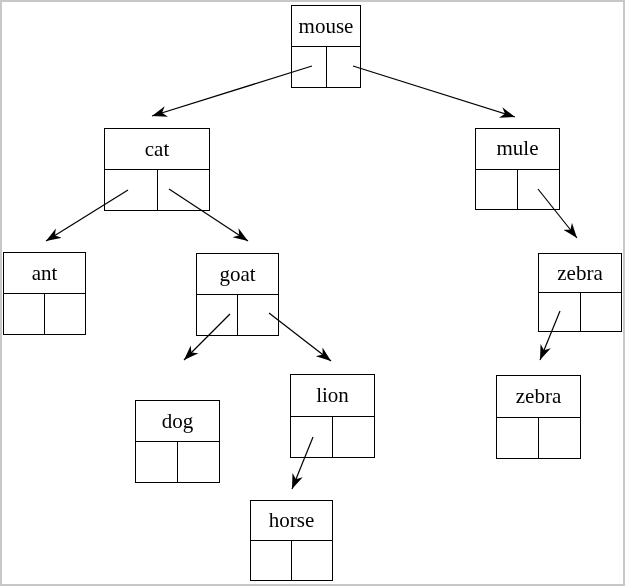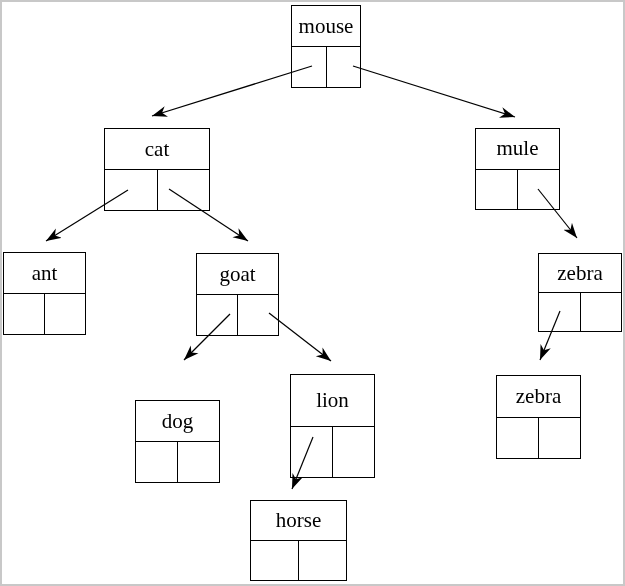--- a/index.html
+++ b/index.html
@@ -107,35 +107,35 @@
         <div class="cell right"></div>
       </div>
     </div>
     <div class="node" style="left: 135px; top: 375px; width: 85px; height: 83px; margin-top: 25px;">
       <div class="label">dog</div>
       <div class="ptrs">
         <div class="cell left"></div>
         <div class="cell right"></div>
       </div>
     </div>
-    <div class="node" style="left: 290px; top: 374px; width: 85px; height: 104px;">
+    <div class="node" style="left: 290px; top: 374px; width: 85px; height: 84px;">
       <div class="label">lion</div>
       <div class="ptrs">
         <div class="cell left"></div>
         <div class="cell right"></div>
       </div>
     </div>
     <div class="node" style="left: 496px; top: 375px; width: 85px; height: 84px;">
       <div class="label">zebra</div>
       <div class="ptrs">
         <div class="cell left"></div>
         <div class="cell right"></div>
       </div>
     </div>
-    <div class="node" style="left: 250px; top: 500px; width: 97px; height: 81px;">
+    <div class="node" style="left: 250px; top: 500px; width: 83px; height: 81px;">
       <div class="label">horse</div>
       <div class="ptrs">
         <div class="cell left"></div>
         <div class="cell right"></div>
       </div>
     </div>
     <svg class="edges" width="625" height="586" viewBox="0 0 625 586">
       <defs>
         <marker id="ah" markerUnits="userSpaceOnUse" markerWidth="17" markerHeight="13" refX="15" refY="6" orient="auto">
           <path d="M0,0.5 L15,6 L0,11.5 L4.5,6 Z" fill="#000000"></path>

